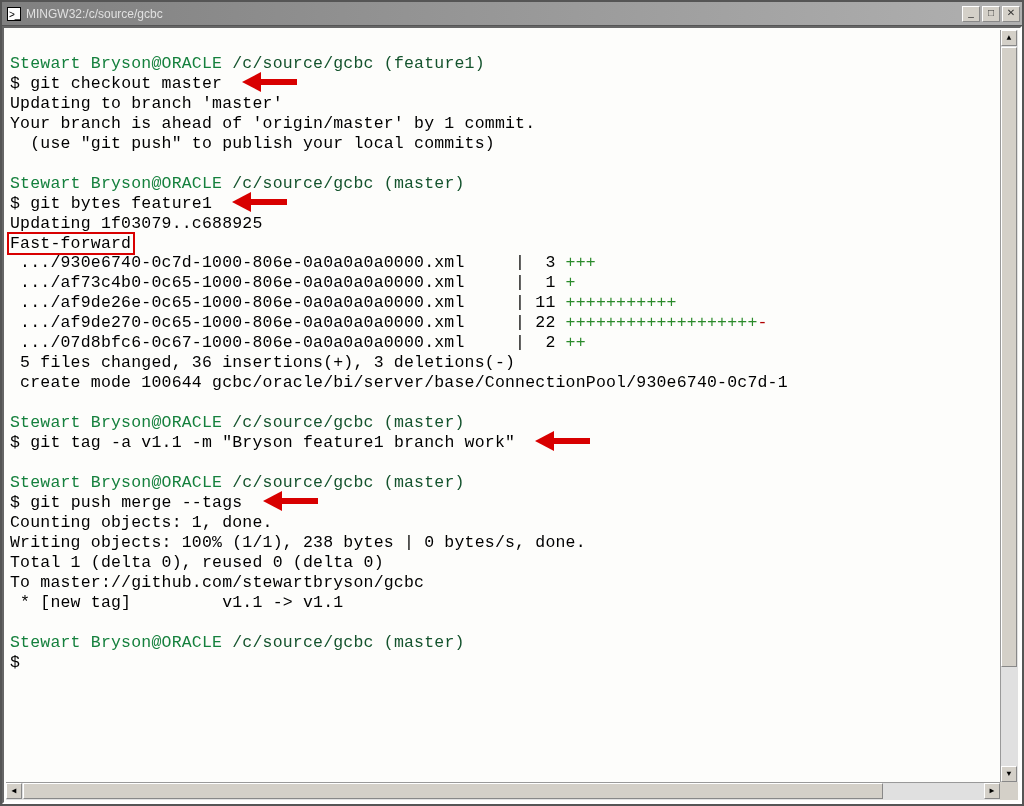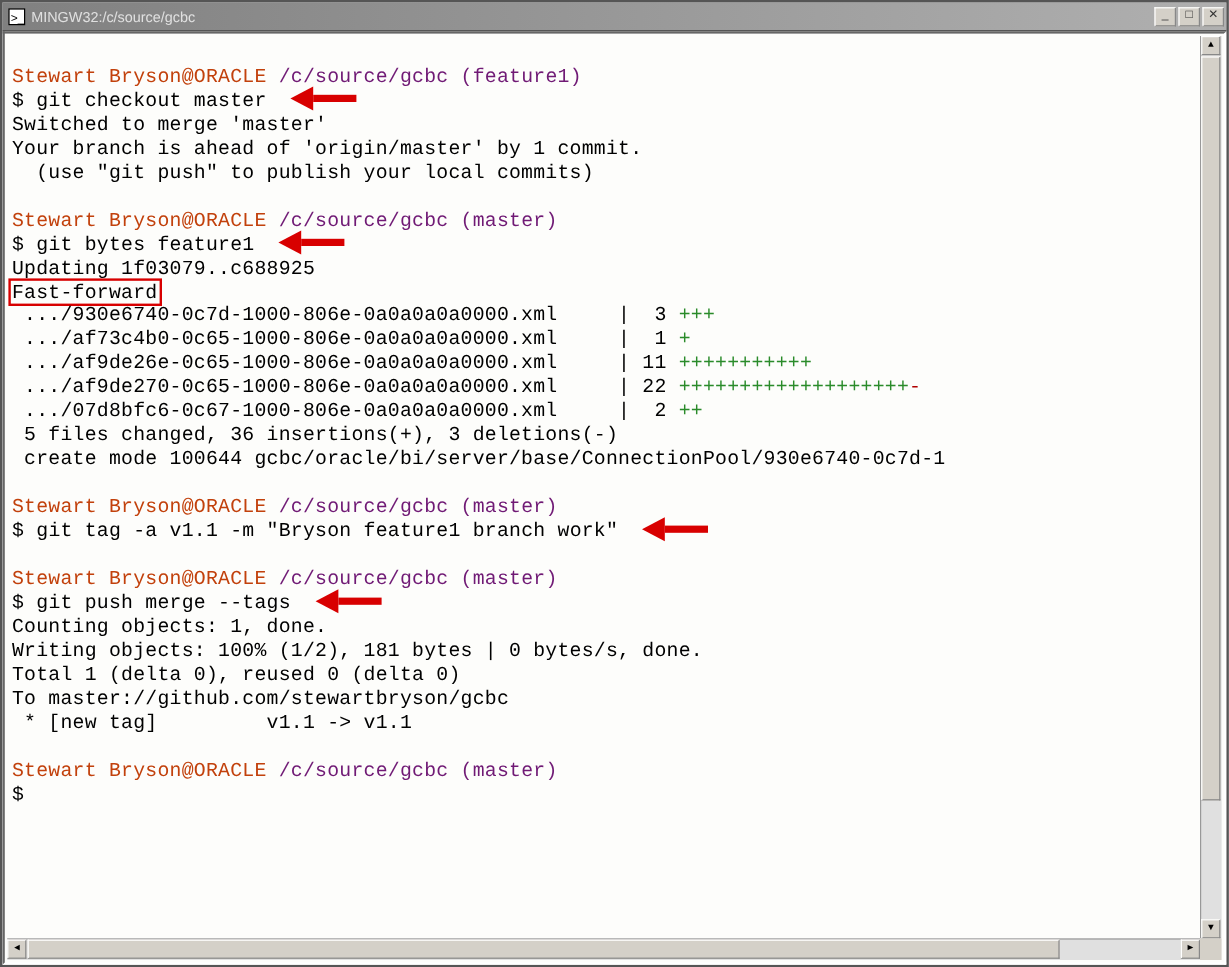--- a/index.html
+++ b/index.html
@@ -96,22 +96,22 @@
     }
     .scrollbar-h .arrow.left { left: 0; }
     .scrollbar-h .arrow.right { right: 0; }
     .scrollbar-h .thumb {
       position: absolute; left: 17px; top: 0; height: 16px; width: 860px;
       background: #d4d0c8; border: 1px solid #888; border-top-color:#fff; border-left-color:#fff;
     }
     .corner {
       position: absolute; right: 2px; bottom: 2px; width: 18px; height: 18px; background: #d4d0c8;
     }
-    .prompt-user { color: #c2410c; }
-    .prompt-path { color: #701a75; }
+    .prompt-user { color: #15803d; }
+    .prompt-path { color: #14532d; }
     .diff-plus { color: #2a8b2a; }
     .diff-minus { color: #b00000; }
     .highlight-box {
       border: 2px solid #d80000;
       padding: 0px 2px 0px 1px;
       margin-left: -3px;
     }
     .red-arrow {
       display: inline-block;
       width: 55px; height: 14px;
@@ -153,21 +153,21 @@
     <div class="wbtn">_</div>
     <div class="wbtn">□</div>
     <div class="wbtn">✕</div>
   </div>
 </div>
 
 <div class="terminal-wrap">
   <div class="terminal" id="terminal">
 <span class="prompt-user">Stewart Bryson@ORACLE</span> <span class="prompt-path">/c/source/gcbc (feature1)</span>
 <span>$ </span><span>git checkout master</span>  <span class="red-arrow"></span>
-<span>Switched to merge 'master'</span>
+<span>Updating to branch 'master'</span>
 <span>Your branch is ahead of 'origin/master' by 1 commit.</span>
 <span>  (use "git push" to publish your local commits)</span>
 
 <span class="prompt-user">Stewart Bryson@ORACLE</span> <span class="prompt-path">/c/source/gcbc (master)</span>
 <span>$ </span><span>git bytes feature1</span>  <span class="red-arrow"></span>
 <span>Updating 1f03079..c688925</span>
 <span class="highlight-box">Fast-forward</span>
 <span> .../930e6740-0c7d-1000-806e-0a0a0a0a0000.xml     |  3 <span class="diff-plus">+++</span><span class="diff-minus"></span></span>
 <span> .../af73c4b0-0c65-1000-806e-0a0a0a0a0000.xml     |  1 <span class="diff-plus">+</span><span class="diff-minus"></span></span>
 <span> .../af9de26e-0c65-1000-806e-0a0a0a0a0000.xml     | 11 <span class="diff-plus">+++++++++++</span><span class="diff-minus"></span></span>
@@ -175,21 +175,21 @@
 <span> .../07d8bfc6-0c67-1000-806e-0a0a0a0a0000.xml     |  2 <span class="diff-plus">++</span><span class="diff-minus"></span></span>
 <span> 5 files changed, 36 insertions(+), 3 deletions(-)</span>
 <span> create mode 100644 gcbc/oracle/bi/server/base/ConnectionPool/930e6740-0c7d-1</span>
 
 <span class="prompt-user">Stewart Bryson@ORACLE</span> <span class="prompt-path">/c/source/gcbc (master)</span>
 <span>$ </span><span>git tag -a v1.1 -m "Bryson feature1 branch work"</span>  <span class="red-arrow"></span>
 
 <span class="prompt-user">Stewart Bryson@ORACLE</span> <span class="prompt-path">/c/source/gcbc (master)</span>
 <span>$ </span><span>git push merge --tags</span>  <span class="red-arrow"></span>
 <span>Counting objects: 1, done.</span>
-<span>Writing objects: 100% (1/2), 181 bytes | 0 bytes/s, done.</span>
+<span>Writing objects: 100% (1/1), 238 bytes | 0 bytes/s, done.</span>
 <span>Total 1 (delta 0), reused 0 (delta 0)</span>
 <span>To master://github.com/stewartbryson/gcbc</span>
 <span> * [new tag]         v1.1 -&gt; v1.1</span>
 
 <span class="prompt-user">Stewart Bryson@ORACLE</span> <span class="prompt-path">/c/source/gcbc (master)</span>
 <span>$ </span><span></span>
 </div>
   <div class="scrollbar-v">
     <div class="arrow up">▲</div>
     <div class="thumb"></div>

